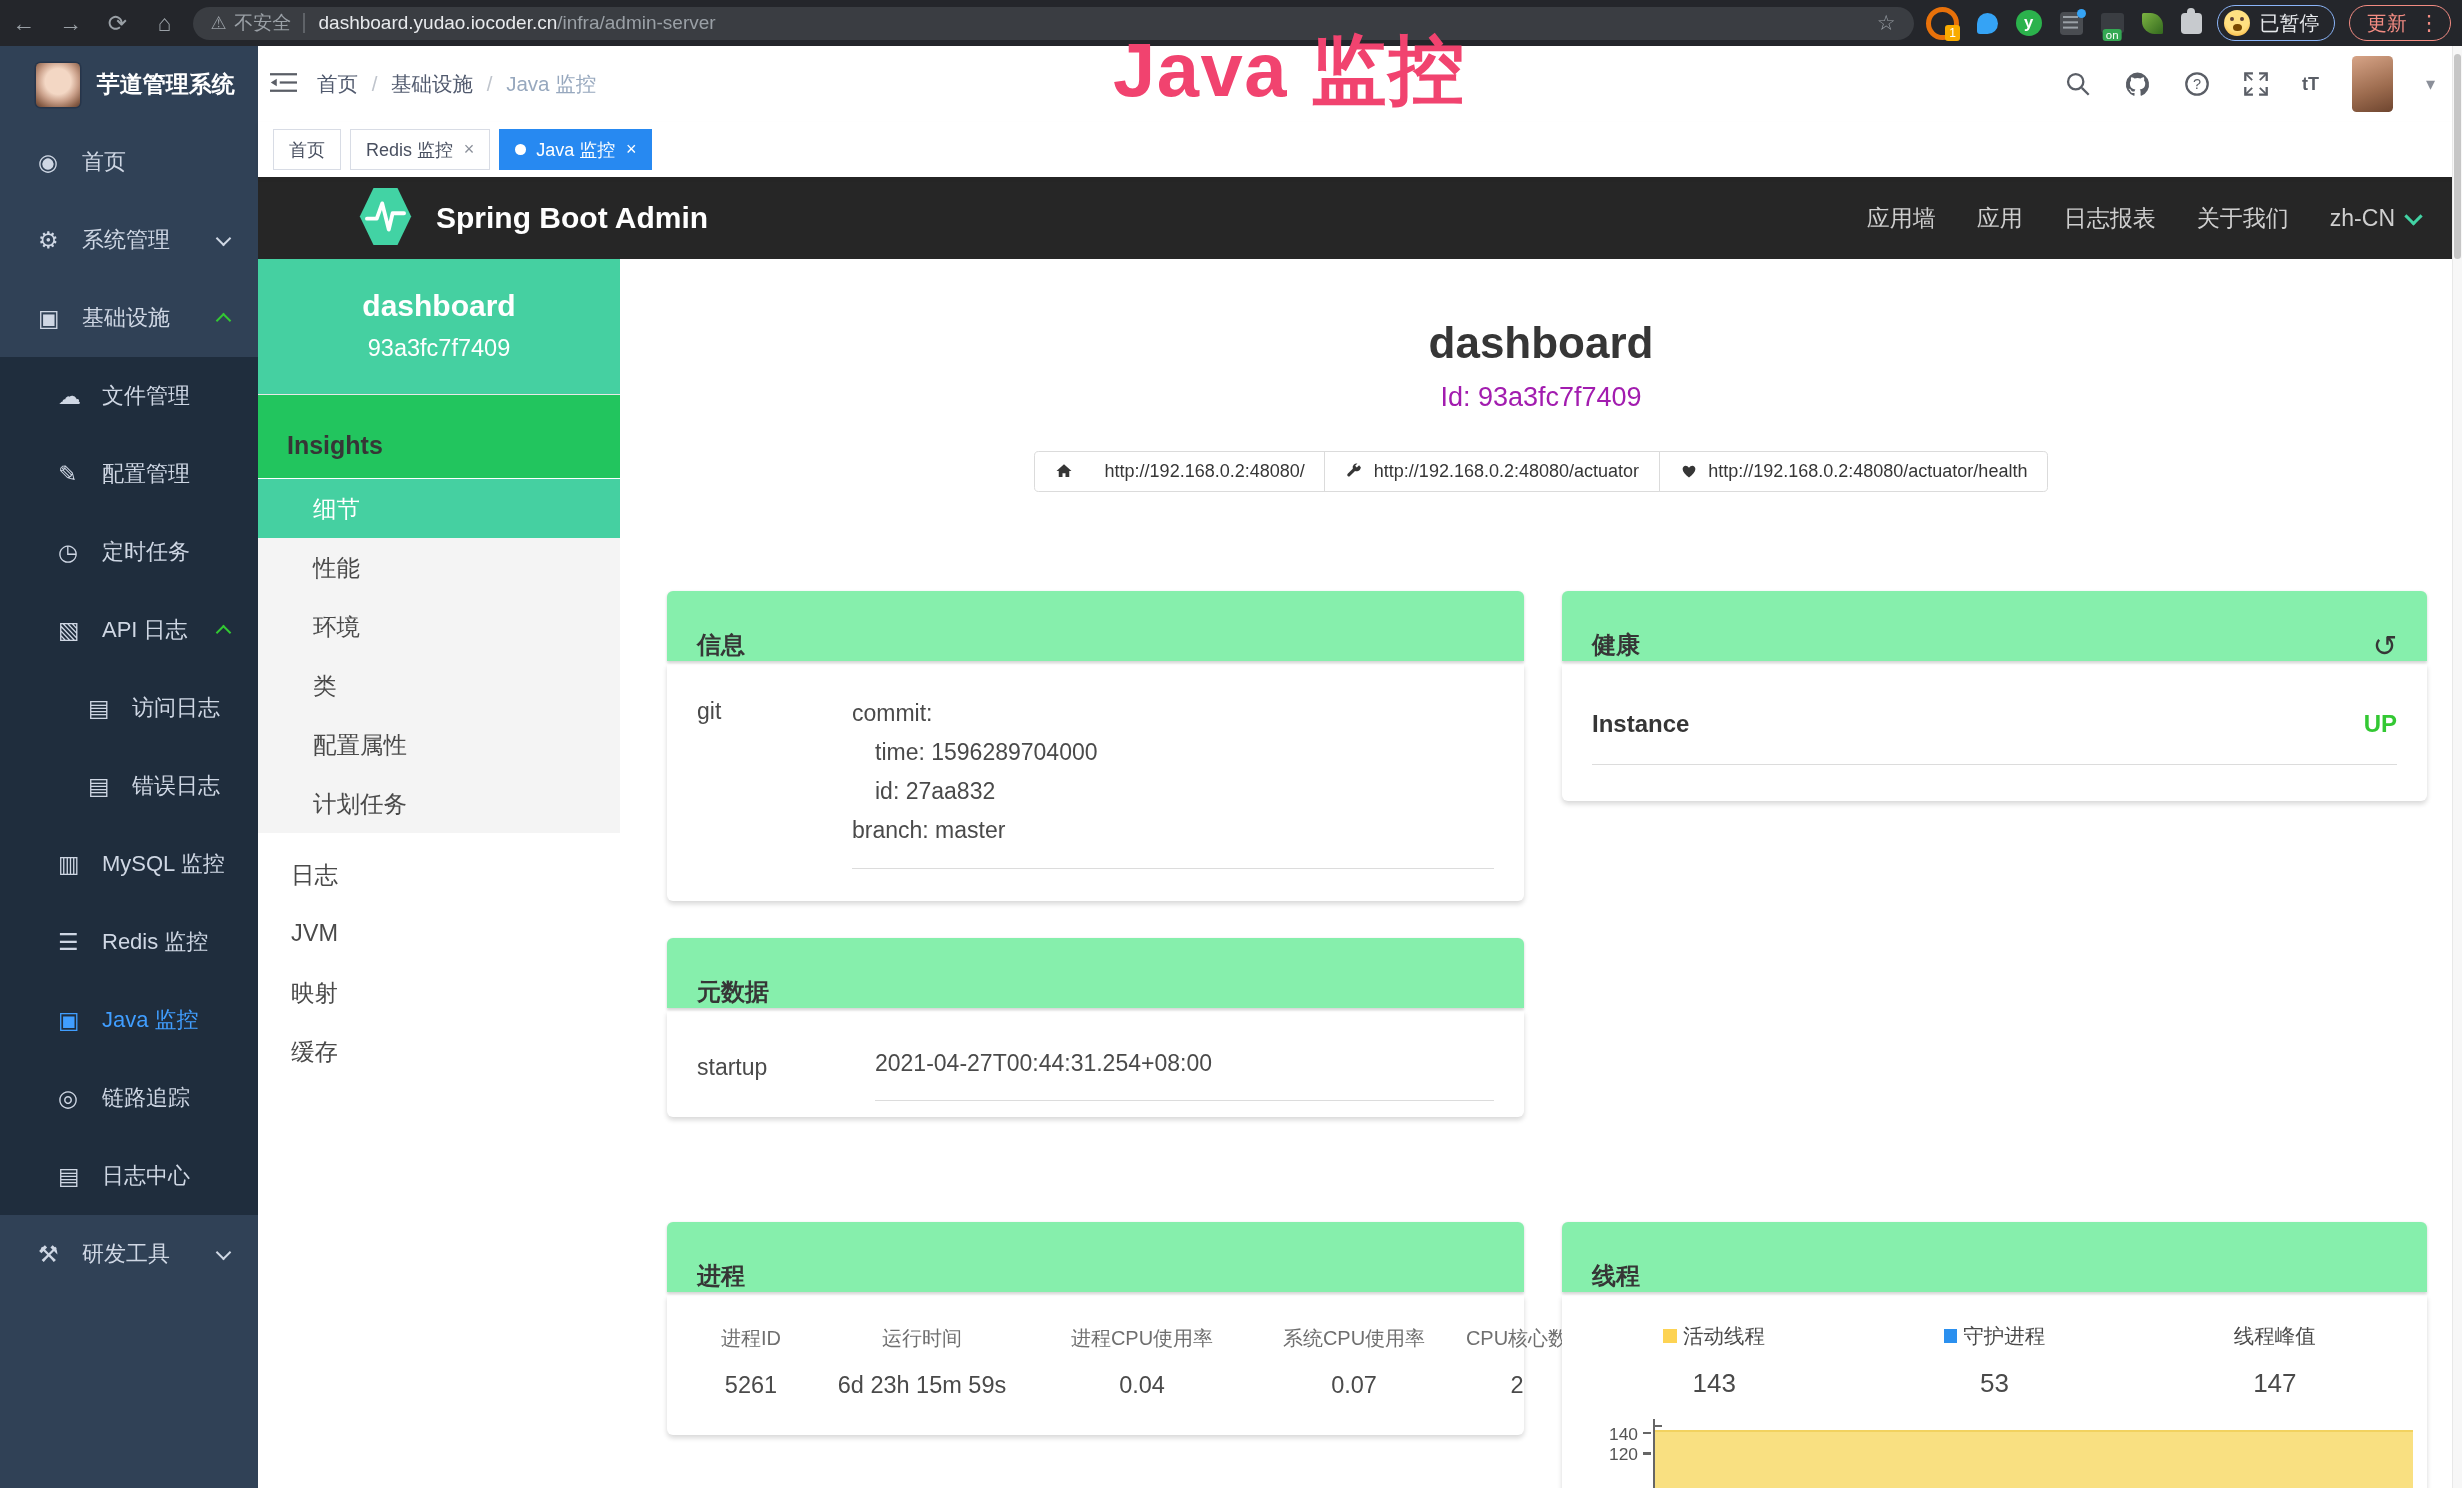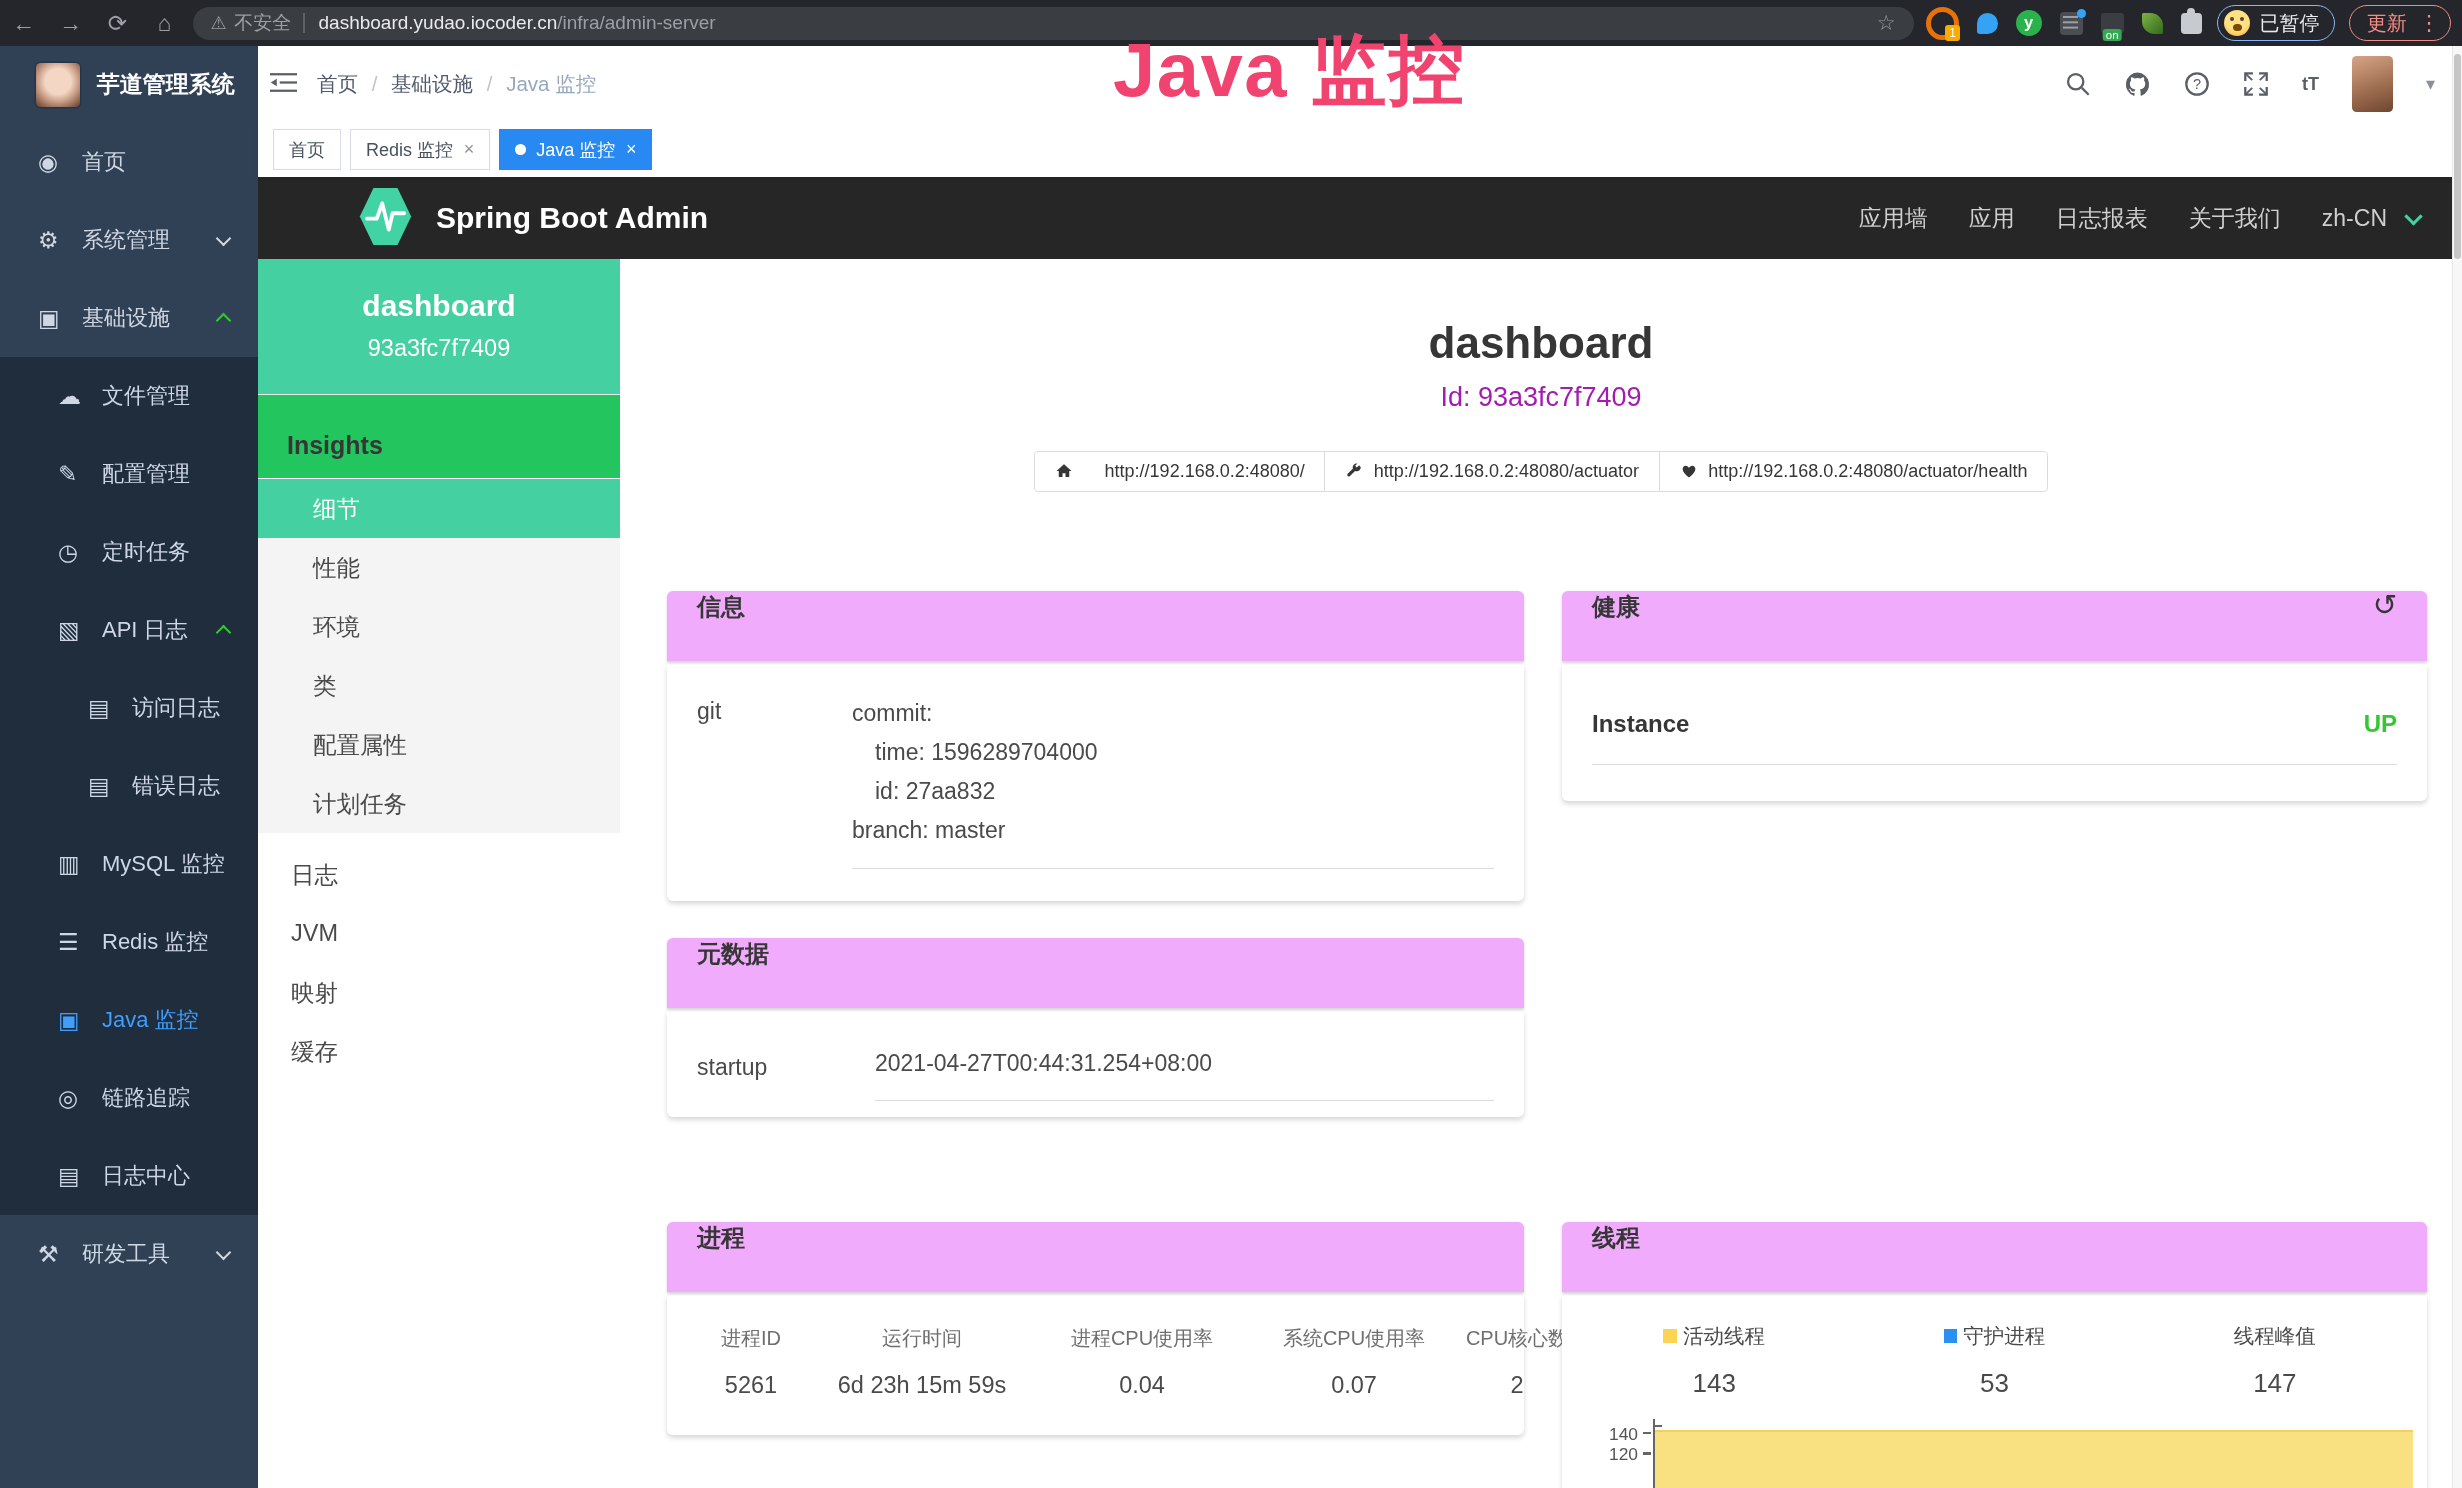--- a/index.html
+++ b/index.html
@@ -75,21 +75,21 @@
   .tab.active{background:#2789f1;border-color:#2789f1;color:#fff;}
   .tab.active .x{color:#fff;}
   .dot{width:10.6px;height:10.6px;border-radius:50%;background:#fff;}
 
   
   .sba{flex:1;display:flex;flex-direction:column;min-height:0;}
   .sba-hd{height:82px;background:#262626;display:flex;align-items:center;padding:0 42px 0 100px;flex-shrink:0;}
   .brand{color:#fff;font-size:30px;font-weight:bold;margin-left:23px;}
   .sba-nav{margin-left:auto;display:flex;align-items:center;gap:41px;color:#cfcfcf;font-size:23px;}
   .sba-nav .nv{cursor:pointer;}
-  .lang{display:flex;align-items:center;gap:20px;cursor:pointer;}
+  .lang{display:flex;align-items:center;gap:12px;cursor:pointer;}
   .cvg{display:inline-block;width:10px;height:10px;border-right:3px solid #42d3a4;border-bottom:3px solid #42d3a4;transform:rotate(45deg) translate(-1.5px,-1.5px);}
 
   .sba-bd{flex:1;display:flex;min-height:0;}
   .sba-side{width:362px;flex-shrink:0;}
   .inst{background:#45d0a1;color:#fff;text-align:center;padding:30px 0 32px;cursor:pointer;}
   .inst-name{font-size:30px;font-weight:bold;}
   .inst-id{font-size:23.5px;margin-top:12px;}
   .grp-label{background:#22c55e;border-top:1.5px solid #e8e8e8;border-bottom:1.5px solid #fff;padding:36px 0 18px 29px;font-size:25px;font-weight:bold;color:#363636;}
   .smi{height:59px;display:flex;align-items:center;padding-left:55px;font-size:23.5px;color:#4a4a4a;background:#f4f4f4;cursor:pointer;}
   .smi.active{background:#45d0a1;color:#fff;}
@@ -99,21 +99,21 @@
   .sba-ct{flex:1;position:relative;padding-top:59px;min-width:0;background:#fff;}
   .ct-title{text-align:center;font-size:44px;font-weight:bold;color:#363636;}
   .ct-sub{text-align:center;font-size:27px;color:#a21caf;margin-top:13.7px;}
   .links{display:flex;justify-content:center;margin-top:38px;}
   .lk{display:flex;align-items:center;gap:10.6px;border:1.5px solid #dbdbdb;background:#fff;padding:9px 20px;font-size:18px;color:#363636;margin-left:-1.5px;cursor:pointer;white-space:nowrap;}
   .lk:first-child{border-radius:4.6px 0 0 4.6px;margin-left:0;gap:32px;}
   .lk:last-child{border-radius:0 4.6px 4.6px 0;}
   .lk svg{fill:#363636;flex-shrink:0;}
 
   .card{position:absolute;}
-  .card-hd{background:#f0abfc;display:flex;align-items:flex-start;justify-content:space-between;padding:0 30px;height:70px;border-radius:6px 6px 0 0;box-shadow:0 1.5px 3px rgba(10,10,10,.18);position:relative;z-index:1;font-size:24px;font-weight:bold;color:#363636;}
+  .card-hd{background:#86efac;display:flex;align-items:flex-end;justify-content:space-between;padding:0 30px;height:70px;border-radius:6px 6px 0 0;box-shadow:0 1.5px 3px rgba(10,10,10,.18);position:relative;z-index:1;font-size:24px;font-weight:bold;color:#363636;}
   .card-bd{background:#fff;margin-top:3px;border-radius:0 0 6px 6px;box-shadow:0 3px 5.3px rgba(10,10,10,.16);}
   #card-info{left:47px;top:332px;width:857px;}
   #card-health{left:942px;top:332px;width:865px;}
   #card-meta{left:47px;top:679px;width:857px;}
   #card-proc{left:47px;top:963px;width:857px;}
   #card-threads{left:942px;top:963px;width:865px;}
   .hist{font-size:29px;font-weight:normal;color:#363636;cursor:pointer;line-height:1;}
 
   .kv{display:flex;padding:30px 30px 0 30px;}
   .kv-k{width:155px;font-size:23px;color:#4a4a4a;padding-top:3.8px;flex-shrink:0;}

